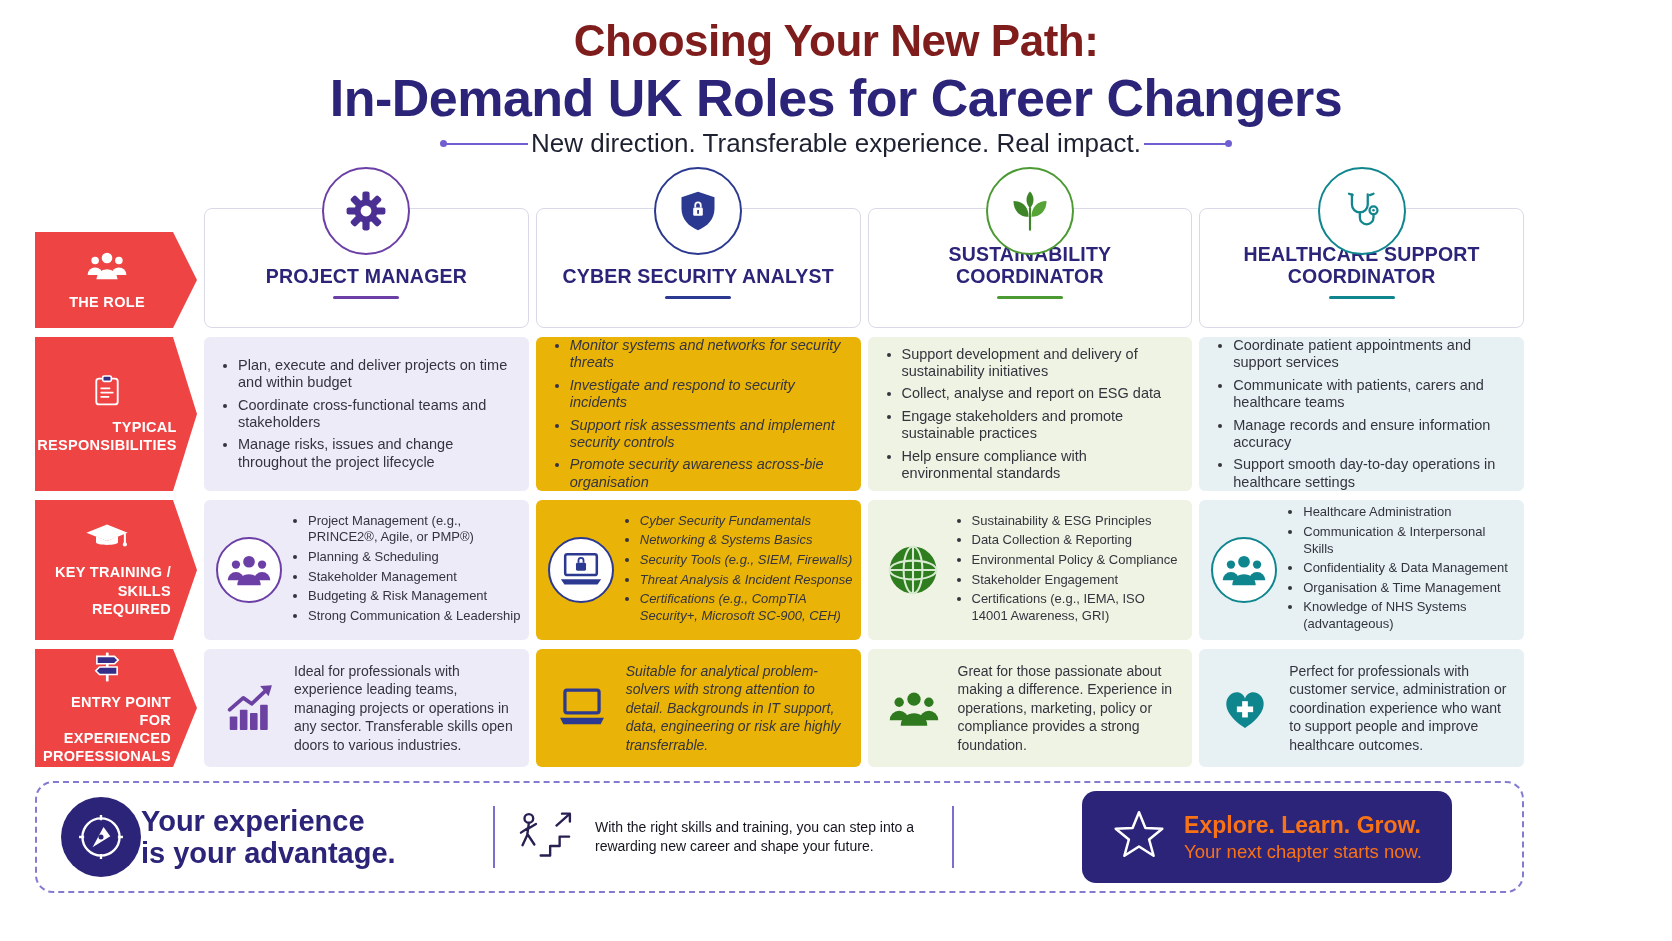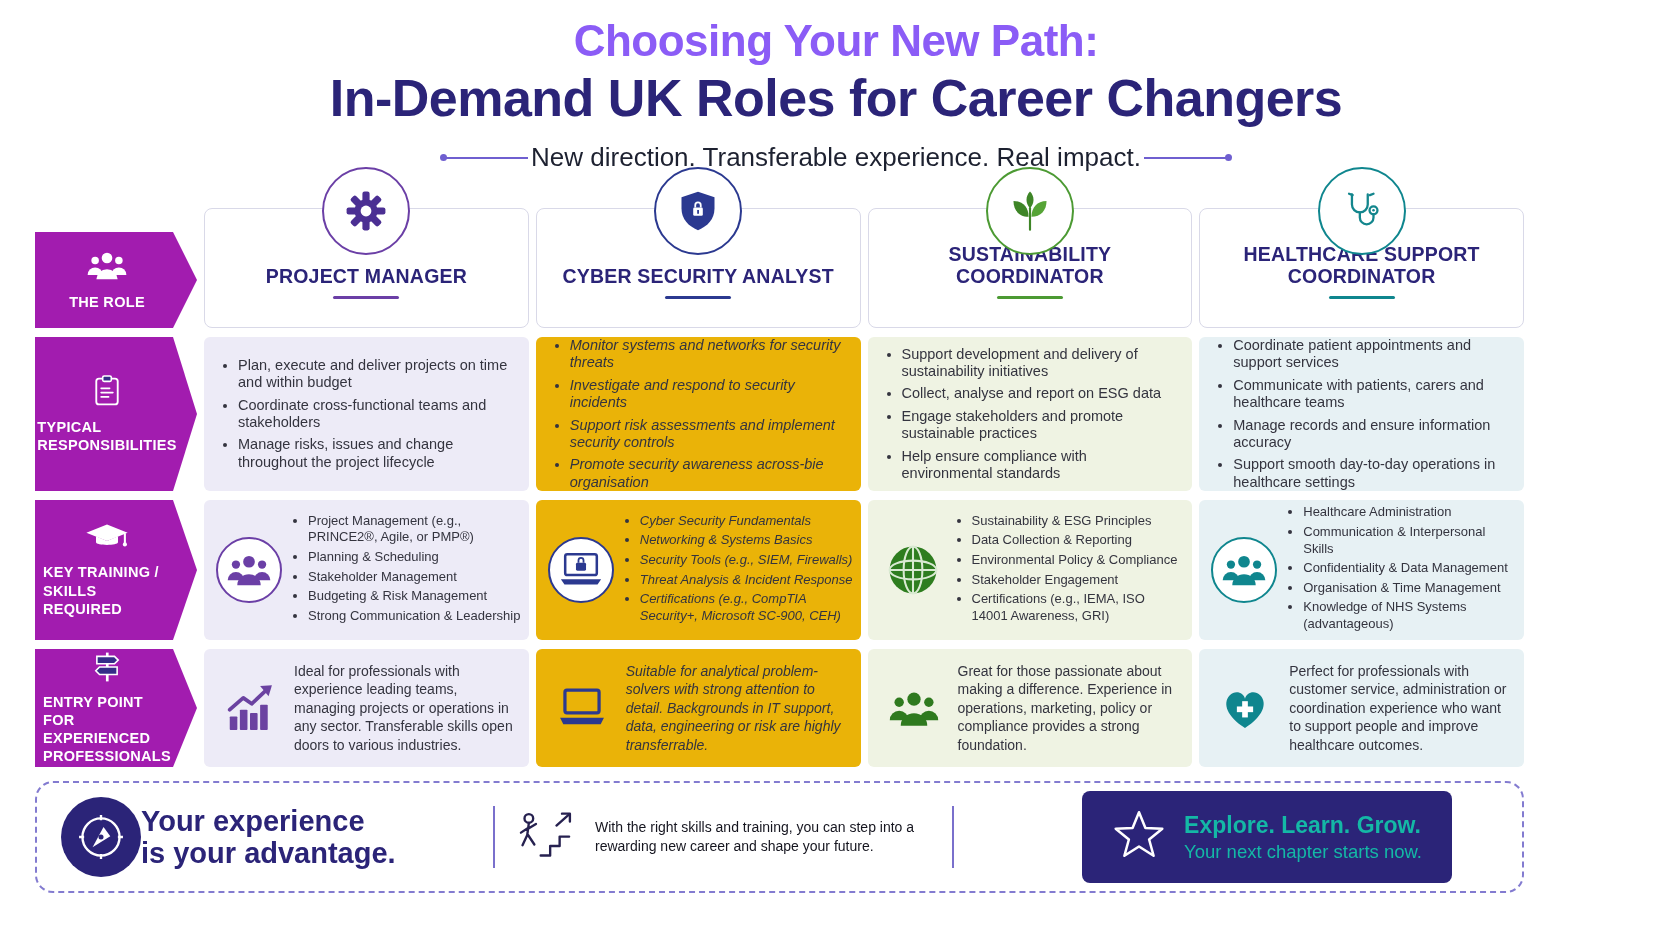--- a/index.html
+++ b/index.html
@@ -1,39 +1,39 @@
 <!DOCTYPE html>
 <html><head>
 <meta charset="utf-8">
 <style>
   * { margin:0; padding:0; box-sizing:border-box; }
   body { background:#e9e9e9; font-family:"Liberation Sans", sans-serif; }
   .page { width:1672px; height:941px; background:#ffffff; margin:0 auto; overflow:hidden; position:relative; }
 
   
   .header { text-align:center; padding-top:16px; height:178px; }
-  .title-l1 { font-size:44px; font-weight:800; color:#8b5cf6; letter-spacing:-0.5px; }
+  .title-l1 { font-size:44px; font-weight:800; color:#7f1d1d; letter-spacing:-0.5px; }
   .title-l2 { font-size:52px; font-weight:800; color:#2b2478; letter-spacing:-0.5px; margin-top:2px; }
-  .subtitle-row { display:flex; align-items:center; justify-content:center; gap:3px; margin-top:14px; }
+  .subtitle-row { display:flex; align-items:center; justify-content:center; gap:3px; }
   .sub-line { width:84px; height:2px; background:#6f5fd0; position:relative; }
   .sub-line::before { content:""; position:absolute; top:-2.5px; width:7px; height:7px; border-radius:50%; background:#6f5fd0; }
   .sub-line.left::before { left:-4px; }
   .sub-line.right::before { right:-4px; }
   .subtitle { font-size:26px; color:#1d2130; font-weight:500; }
 
   
   .main { display:grid; grid-template-columns:162px 1fr 1fr 1fr 1fr; grid-template-rows:150px 154px 140px 118px; gap:9px 7px; padding:0 148px 0 35px; }
   .c1{grid-column:2} .c2{grid-column:3} .c3{grid-column:4} .c4{grid-column:5}
   .gr1{grid-row:1} .gr2{grid-row:2} .gr3{grid-row:3} .gr4{grid-row:4}
   .colwrap { display:contents; }
 
   
-  .side { background:#a21caf; color:#fff; clip-path:polygon(0 0, calc(100% - 24px) 0, 100% 50%, calc(100% - 24px) 100%, 0 100%);
+  .side { background:#ef4444; color:#fff; clip-path:polygon(0 0, calc(100% - 24px) 0, 100% 50%, calc(100% - 24px) 100%, 0 100%);
     display:flex; flex-direction:column; align-items:center; justify-content:center; gap:6px;
-    text-align:left; font-weight:700; font-size:14.5px; line-height:1.25; padding:8px 26px 8px 8px; letter-spacing:0.3px; }
+    text-align:right; font-weight:700; font-size:14.5px; line-height:1.25; padding:8px 26px 8px 8px; letter-spacing:0.3px; }
   .side.gr1 { align-self:end; height:96px; }
 
   
   .role-card { position:relative; align-self:end; height:120px; background:#fff; border:1px solid #d9d9e8; border-radius:8px;
     display:flex; flex-direction:column; align-items:center; justify-content:flex-end; padding-bottom:28px; }
   .role-badge { position:absolute; top:-42px; left:50%; transform:translateX(-50%); width:88px; height:88px; border-radius:50%;
     background:#fff; border:2.5px solid var(--ac); display:flex; align-items:center; justify-content:center; }
   .role-title { font-size:19.5px; font-weight:800; color:#2b2478; text-align:center; line-height:1.12; padding:0 10px; letter-spacing:0.2px; }
   .role-underline { width:66px; height:3.5px; border-radius:2px; background:var(--ac); margin-top:8px; }
 
@@ -62,21 +62,21 @@
 
   
   .footer { margin:14px 148px 0 35px; height:112px; border:2px dashed #837bd0; border-radius:18px;
     display:flex; align-items:center; padding:0 24px; gap:22px; }
   .f-sec1 { display:flex; align-items:center; flex:0 0 410px; }
   .compass-bg { width:80px; height:80px; border-radius:50%; background:#2b2478; display:flex; align-items:center; justify-content:center; }
   .f-tag { font-size:29px; font-weight:800; color:#2b2478; line-height:1.12; }
   .f-div { width:2px; height:62px; background:#7a70cc; flex:0 0 auto; }
   .f-sec2 { display:flex; align-items:center; gap:18px; flex:0 0 auto; }
   .f-msg { font-size:14px; color:#15151f; max-width:335px; line-height:1.35; }
-  .cta { margin-left:auto; margin-right:46px; background:#2b2478; border-radius:8px; color:#14b8a6;
+  .cta { margin-left:auto; margin-right:46px; background:#2b2478; border-radius:14px; color:#f97316;
     display:flex; align-items:center; gap:18px; padding:17px 30px; }
   .cta-title { font-size:23px; font-weight:800; line-height:1.25; }
   .cta-sub { font-size:18.5px; line-height:1.25; }
 </style>
 </head>
 <body>
 
 <div class="page">
 
   <div class="header">

